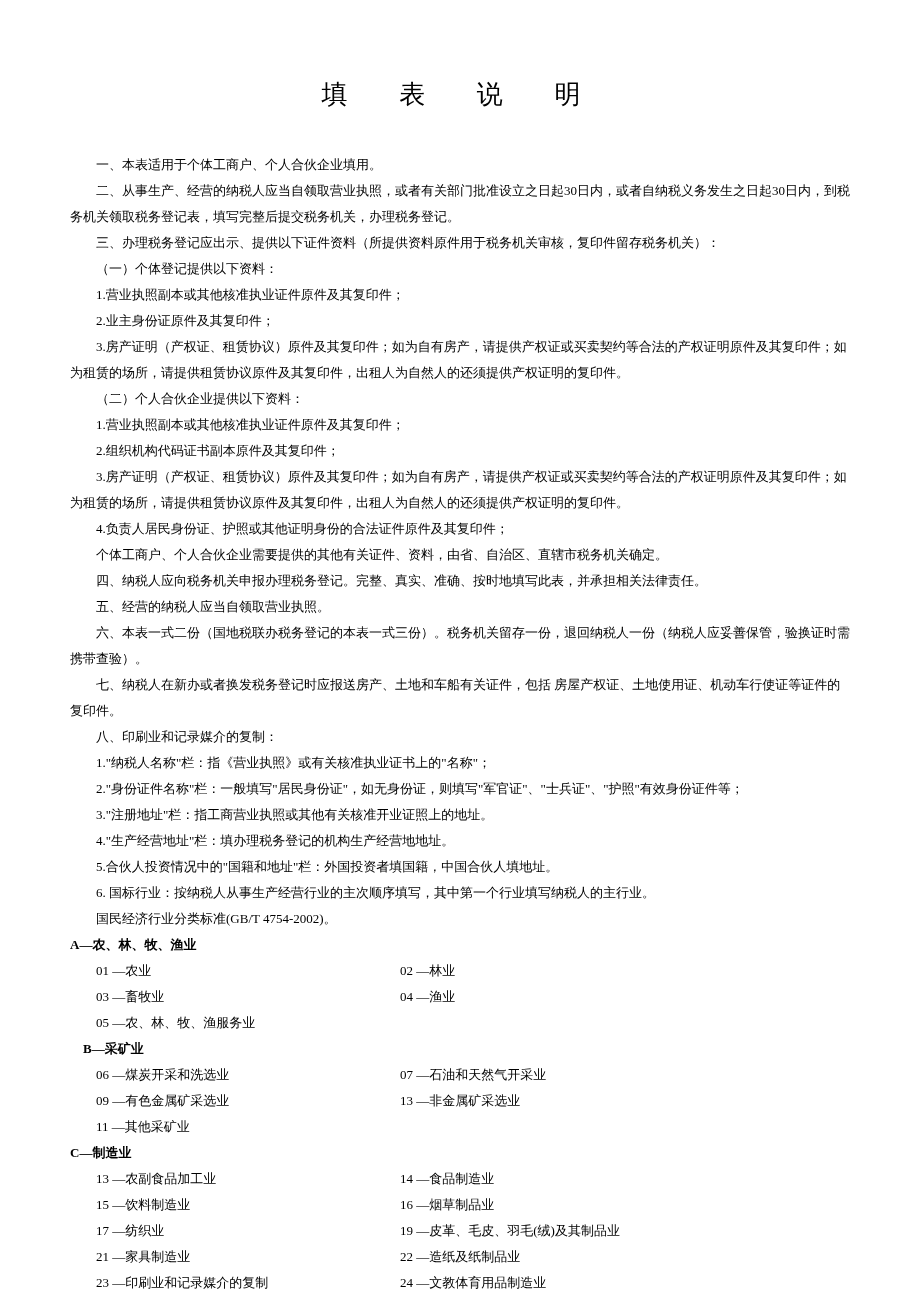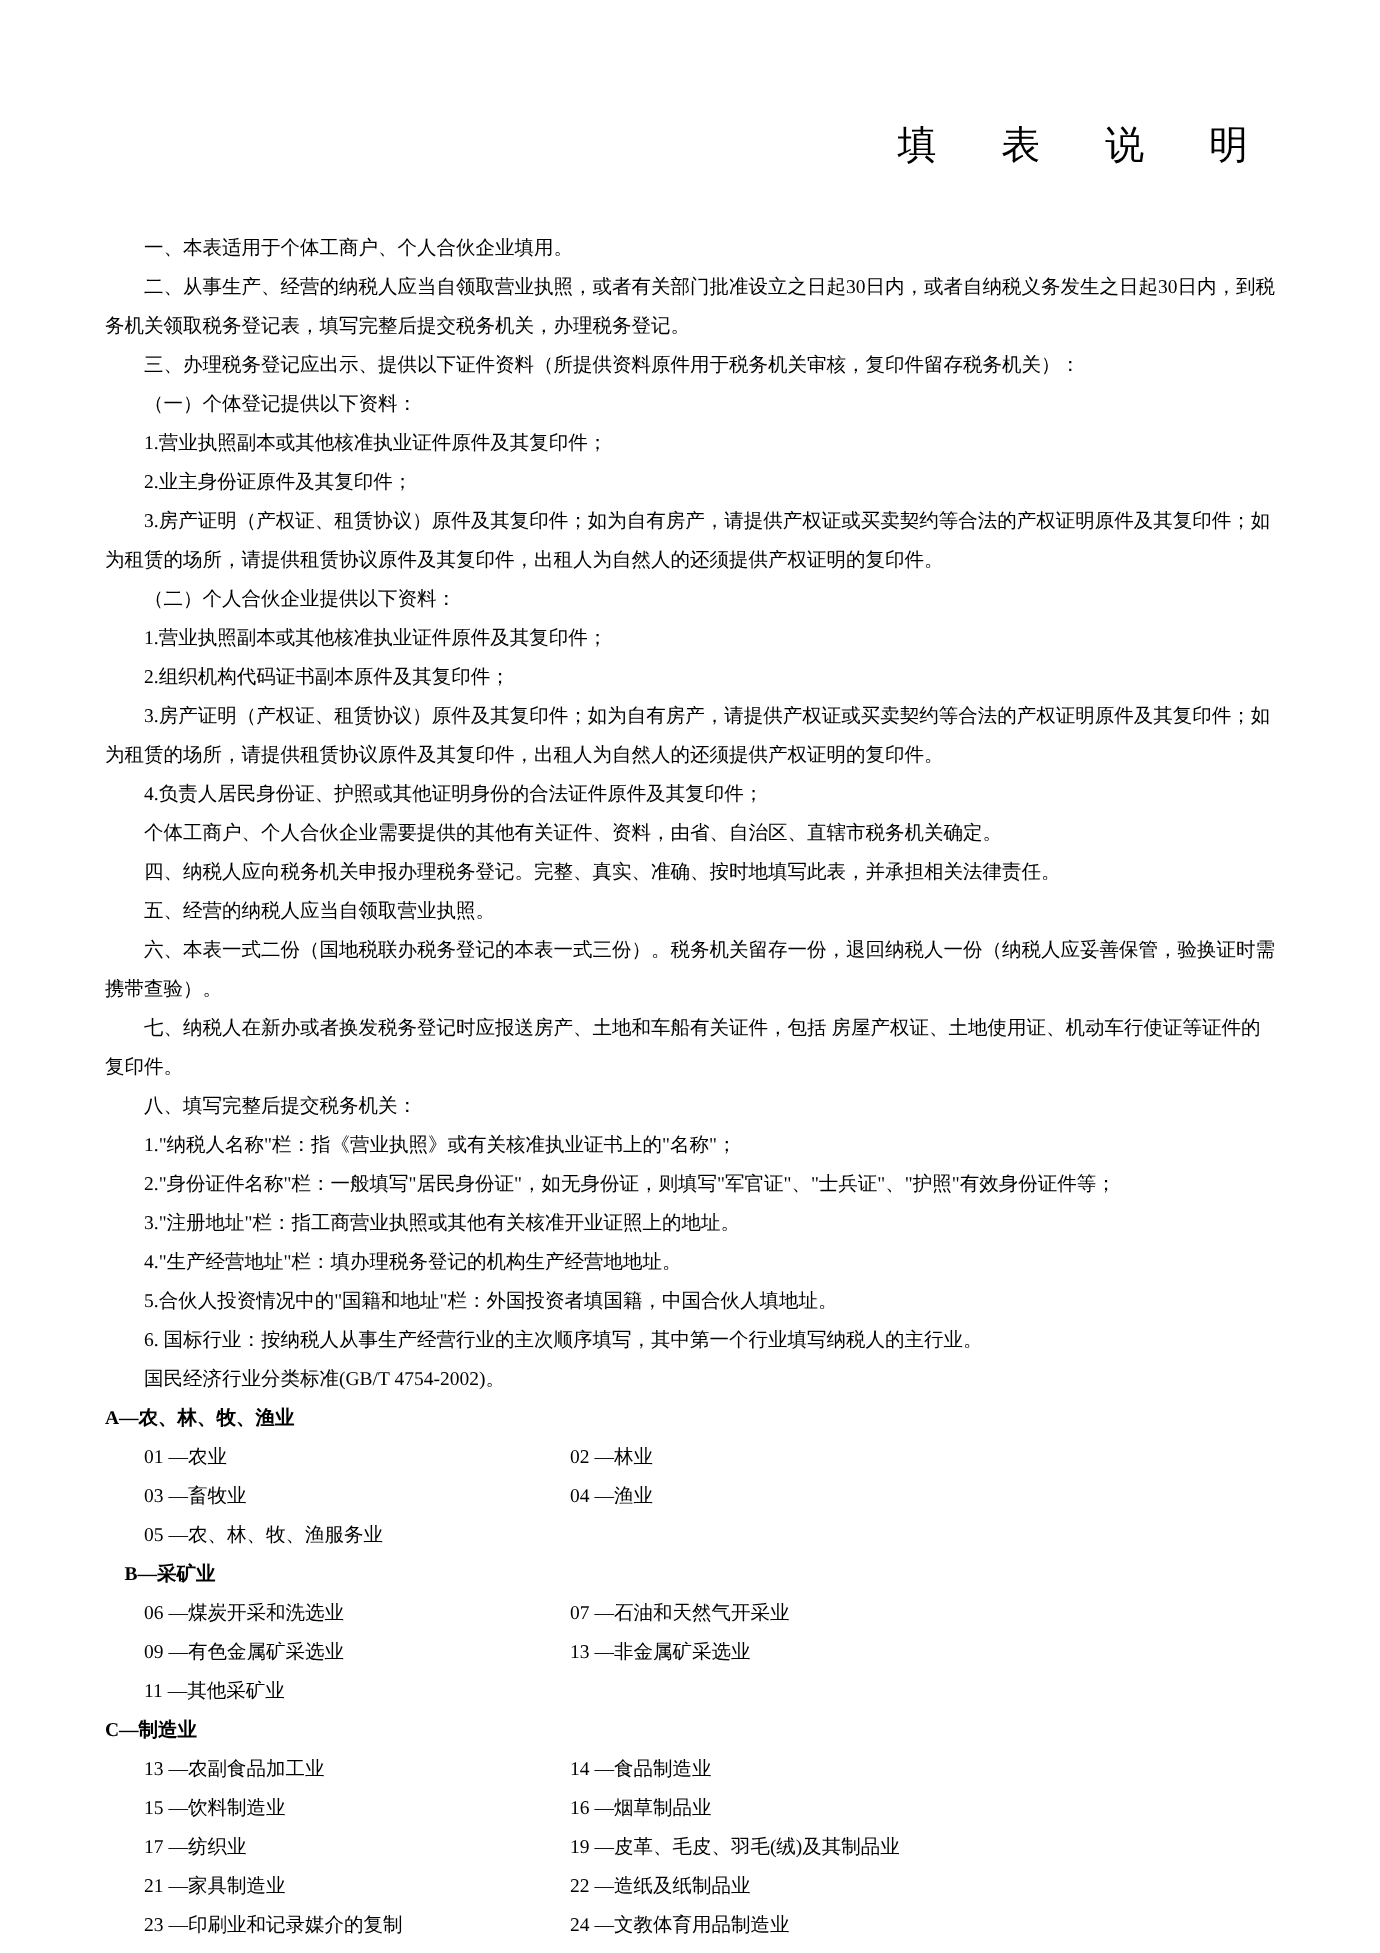--- a/index.html
+++ b/index.html
@@ -7,40 +7,40 @@
     padding: 70px 70px 50px 70px;
     font-family: "SimSun", "宋体", serif;
     font-size: 13px;
     line-height: 2.0;
     color: #000;
     background: #fff;
     width: 920px;
     box-sizing: border-box;
   }
   h1 {
-    text-align: right;
+    text-align: center;
     font-size: 26px;
     font-weight: normal;
     letter-spacing: 18px;
     margin: 0 0 30px 0;
-    font-family: Liberation Sans, sans-serif;
+    font-family: Liberation Mono, monospace;
   }
   .para {
     text-indent: 2em;
     margin: 0;
   }
   .cat-header {
     font-weight: bold;
     text-indent: 0;
     margin: 0;
   }
   .cat-grid {
     display: grid;
     grid-template-columns: 280px auto;
-    column-gap: 4px;
+    column-gap: 24px;
     padding-left: 2em;
   }
   .cat-grid span {
     white-space: nowrap;
   }
 </style>
 </head>
 <body>
 
 <h1>填 表 说 明</h1>
@@ -55,21 +55,21 @@
 <p class="para">（二）个人合伙企业提供以下资料：</p>
 <p class="para">1.营业执照副本或其他核准执业证件原件及其复印件；</p>
 <p class="para">2.组织机构代码证书副本原件及其复印件；</p>
 <p class="para">3.房产证明（产权证、租赁协议）原件及其复印件；如为自有房产，请提供产权证或买卖契约等合法的产权证明原件及其复印件；如为租赁的场所，请提供租赁协议原件及其复印件，出租人为自然人的还须提供产权证明的复印件。</p>
 <p class="para">4.负责人居民身份证、护照或其他证明身份的合法证件原件及其复印件；</p>
 <p class="para">个体工商户、个人合伙企业需要提供的其他有关证件、资料，由省、自治区、直辖市税务机关确定。</p>
 <p class="para">四、纳税人应向税务机关申报办理税务登记。完整、真实、准确、按时地填写此表，并承担相关法律责任。</p>
 <p class="para">五、经营的纳税人应当自领取营业执照。</p>
 <p class="para">六、本表一式二份（国地税联办税务登记的本表一式三份）。税务机关留存一份，退回纳税人一份（纳税人应妥善保管，验换证时需携带查验）。</p>
 <p class="para">七、纳税人在新办或者换发税务登记时应报送房产、土地和车船有关证件，包括 房屋产权证、土地使用证、机动车行使证等证件的复印件。</p>
-<p class="para">八、填写完整后提交税务机关：</p>
+<p class="para">八、印刷业和记录媒介的复制：</p>
 <p class="para">1."纳税人名称"栏：指《营业执照》或有关核准执业证书上的"名称"；</p>
 <p class="para">2."身份证件名称"栏：一般填写"居民身份证"，如无身份证，则填写"军官证"、"士兵证"、"护照"有效身份证件等；</p>
 <p class="para">3."注册地址"栏：指工商营业执照或其他有关核准开业证照上的地址。</p>
 <p class="para">4."生产经营地址"栏：填办理税务登记的机构生产经营地地址。</p>
 <p class="para">5.合伙人投资情况中的"国籍和地址"栏：外国投资者填国籍，中国合伙人填地址。</p>
 <p class="para">6. 国标行业：按纳税人从事生产经营行业的主次顺序填写，其中第一个行业填写纳税人的主行业。</p>
 <p class="para">国民经济行业分类标准(GB/T 4754-2002)。</p>
 
 <p class="cat-header">A—农、林、牧、渔业</p>
 <div class="cat-grid">

